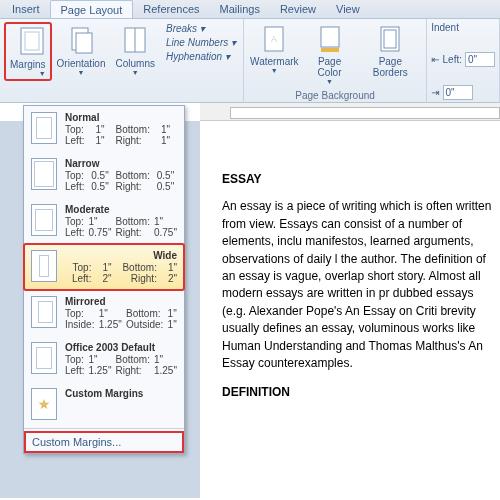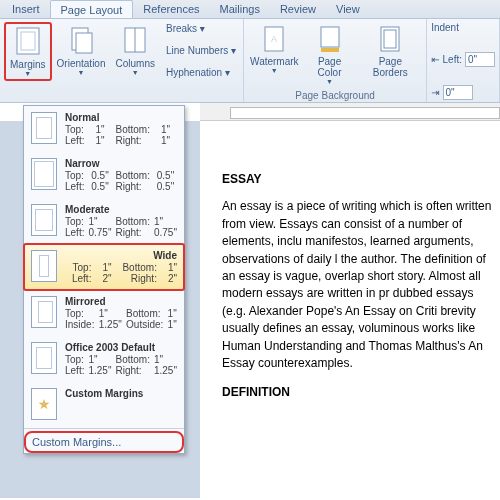--- a/index.html
+++ b/index.html
@@ -10,23 +10,23 @@
 .tab.active { background: #f5f8fc; border: 1px solid #b5c5d8; border-bottom: none; border-radius: 2px 2px 0 0; }
 
 .ribbon { display: flex; background: linear-gradient(#f3f6fa, #e4ebf3); border-bottom: 1px solid #b5c5d8; height: 84px; }
 .group { border-right: 1px solid #c8d4e3; padding: 3px 4px 2px 4px; display: flex; flex-direction: column; justify-content: space-between; }
 .group-body { display: flex; gap: 2px; }
 .group-label { text-align: center; font-size: 10px; color: #5a7090; margin-top: 2px; }
 
 .big-btn { display: flex; flex-direction: column; align-items: center; padding: 2px 4px; border: 1px solid transparent; border-radius: 3px; cursor: pointer; min-width: 40px; }
 .big-btn .lbl { font-size: 10px; color: #3b5c88; text-align: center; line-height: 11px; margin-top: 1px; }
 .big-btn .arrow { font-size: 7px; color: #3b5c88; }
-.highlight-red { border: 2px solid #d33 !important; }
-
-.small-btns { display: flex; flex-direction: column; gap: 9px; font-size: 10px; color: #3b5c88; }
+.highlight-red { border: 2px solid #d33 !important; align-items: flex-end; }
+
+.small-btns { display: flex; flex-direction: column; gap: 1px; font-size: 10px; color: #3b5c88; font-style: italic; }
 .small-btn { padding: 1px 3px; white-space: nowrap; cursor: pointer; }
 .indent-row { display: flex; align-items: center; gap: 3px; font-size: 10px; color: #3b5c88; }
 .spin { width: 30px; height: 15px; border: 1px solid #aab8cc; background: #fff; font-size: 10px; padding: 0 2px; display: inline-flex; align-items: center; }
 
 .ruler { height: 18px; background: #f0f0f0; border-bottom: 1px solid #ccc; position: relative; margin-left: 200px; }
 .ruler::before { content: ""; position: absolute; left: 30px; right: 0; top: 4px; height: 10px; background: #fff; border: 1px solid #bbb; }
 
 .workspace { display: flex; height: calc(500px - 21px - 84px - 18px); }
 .left-gutter { width: 200px; background: #ccd7e5; }
 .doc { flex: 1; background: #fff; padding: 50px 0 0 22px; font-family: Calibri, sans-serif; font-size: 12px; line-height: 1.45; color: #000; }
@@ -44,21 +44,21 @@
 .dd-icon.narrow::after { top: 2px; left: 2px; right: 2px; bottom: 2px; }
 .dd-icon.moderate::after { top: 4px; left: 3px; right: 3px; bottom: 4px; }
 .dd-icon.wide::after { top: 4px; left: 7px; right: 7px; bottom: 4px; }
 .dd-icon.mirrored::after { top: 4px; left: 6px; right: 3px; bottom: 4px; }
 .dd-icon.star { display: flex; align-items: center; justify-content: center; color: #e6b84b; font-size: 14px; }
 .dd-text { flex: 1; font-size: 10px; }
 .dd-text b { font-size: 10px; display: block; margin-bottom: 1px; }
 .dd-vals { display: grid; grid-template-columns: auto auto auto auto; column-gap: 4px; font-size: 10px; color: #444; }
 .dd-sep { height: 1px; background: #c8d4e3; margin: 2px 0; }
 .dd-footer { padding: 5px 8px; font-size: 11px; color: #3b5c88; cursor: pointer; }
-.dd-footer.hl { outline: 2px solid #d33; outline-offset: -2px; border-radius: 8px; }
+.dd-footer.hl { outline: 2px solid #d33; outline-offset: -2px; }
 
 svg.icn { display: block; }
 </style>
 </head>
 <body>
 
 <div class="tabs">
   <div class="tab">Insert</div>
   <div class="tab active">Page Layout</div>
   <div class="tab">References</div>

